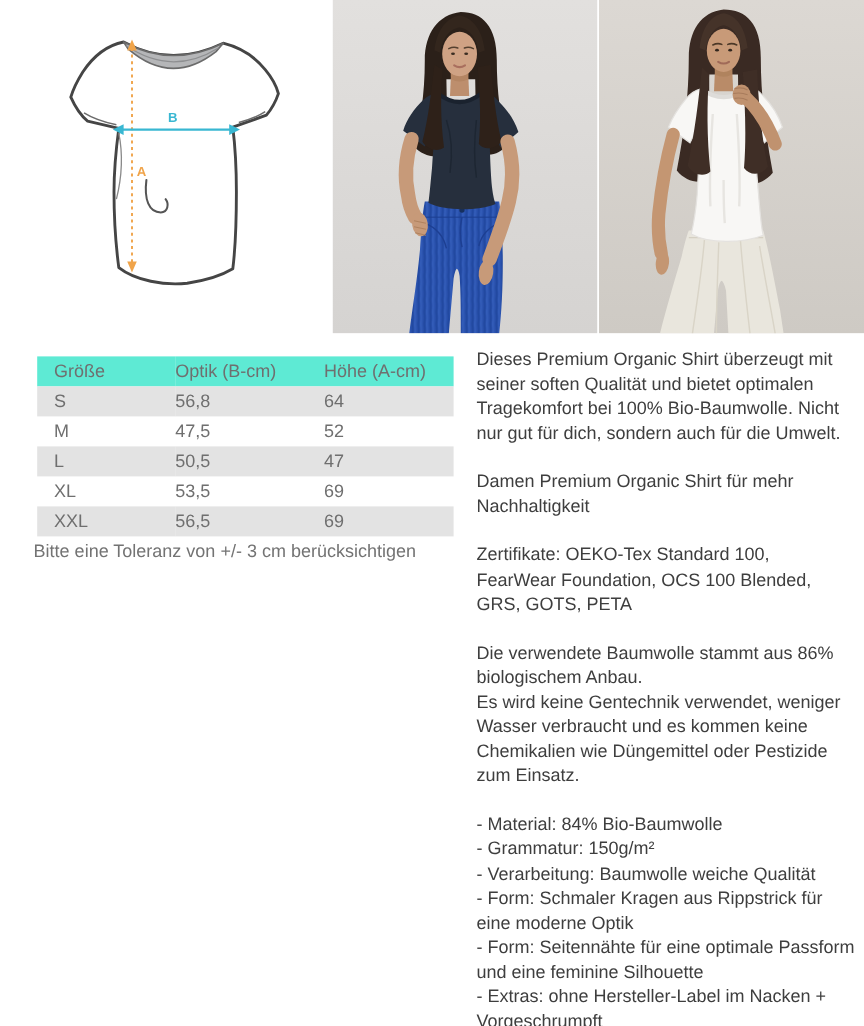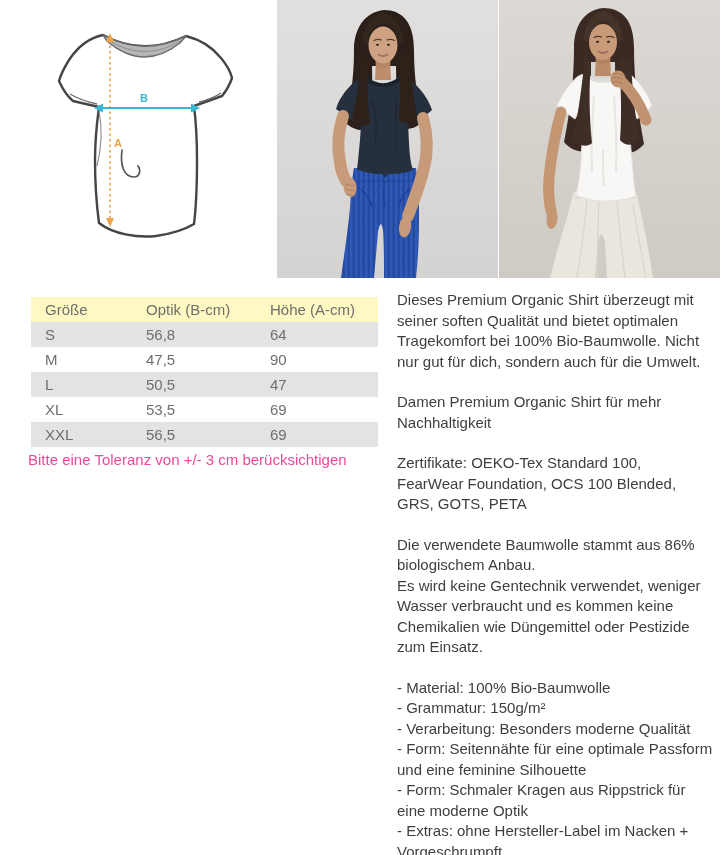--- a/index.html
+++ b/index.html
@@ -20,24 +20,24 @@
   .size-table{
     position:absolute;left:31px;top:297px;border-collapse:collapse;
     font-size:15px;color:#6f6f6f;table-layout:fixed;
   }
   .size-table th,.size-table td{
     font-weight:normal;text-align:left;height:25px;padding:0;vertical-align:middle;
   }
   .size-table .c1{width:101px;padding-left:14px;}
   .size-table .c2{width:124px;}
   .size-table .c3{width:108px;}
-  .size-table thead tr{background:#fef9c3;}
+  .size-table thead tr{background:#5eead4;}
   .size-table tbody tr:nth-child(odd){background:#e3e3e3;}
   .tolerance{
-    position:absolute;left:28px;top:451px;font-size:15px;color:#ec4899;
+    position:absolute;left:28px;top:451px;font-size:15px;color:#737373;
   }
   
   .desc{
     position:absolute;left:397px;top:290px;width:318px;
     font-size:15px;line-height:20.5px;color:#3e3e3e;
   }
   .desc p{margin:0 12px 20px 0;white-space:pre-line;}
   .bullet-list{margin:0;}
   .bullet-item{margin:0;}
 </style>
@@ -173,21 +173,21 @@
   </thead>
   <tbody>
     <tr>
       <td class="c1">S</td>
       <td class="c2">56,8</td>
       <td class="c3">64</td>
     </tr>
     <tr>
       <td class="c1">M</td>
       <td class="c2">47,5</td>
-      <td class="c3">90</td>
+      <td class="c3">52</td>
     </tr>
     <tr>
       <td class="c1">L</td>
       <td class="c2">50,5</td>
       <td class="c3">47</td>
     </tr>
     <tr>
       <td class="c1">XL</td>
       <td class="c2">53,5</td>
       <td class="c3">69</td>
@@ -202,21 +202,21 @@
 
 <div class="tolerance">Bitte eine Toleranz von +/- 3 cm berücksichtigen</div>
 
 <div class="desc">
   <p>Dieses Premium Organic Shirt überzeugt mit seiner soften Qualität und bietet optimalen Tragekomfort bei 100% Bio-Baumwolle. Nicht nur gut für dich, sondern auch für die Umwelt.</p>
   <p>Damen Premium Organic Shirt für mehr Nachhaltigkeit</p>
   <p>Zertifikate: OEKO-Tex Standard 100, FearWear Foundation, OCS 100 Blended, GRS, GOTS, PETA</p>
   <p>Die verwendete Baumwolle stammt aus 86% biologischem Anbau.
 Es wird keine Gentechnik verwendet, weniger Wasser verbraucht und es kommen keine Chemikalien wie Düngemittel oder Pestizide zum Einsatz.</p>
   <div class="bullet-list">
-    <div class="bullet-item"><span>-</span> <span>Material: 100% Bio-Baumwolle</span></div>
+    <div class="bullet-item"><span>-</span> <span>Material: 84% Bio-Baumwolle</span></div>
     <div class="bullet-item"><span>-</span> <span>Grammatur: 150g/m²</span></div>
-    <div class="bullet-item"><span>-</span> <span>Verarbeitung: Besonders moderne Qualität</span></div>
+    <div class="bullet-item"><span>-</span> <span>Verarbeitung: Baumwolle weiche Qualität</span></div>
+    <div class="bullet-item"><span>-</span> <span>Form: Schmaler Kragen aus Rippstrick für eine moderne Optik</span></div>
     <div class="bullet-item"><span>-</span> <span>Form: Seitennähte für eine optimale Passform und eine feminine Silhouette</span></div>
-    <div class="bullet-item"><span>-</span> <span>Form: Schmaler Kragen aus Rippstrick für eine moderne Optik</span></div>
     <div class="bullet-item"><span>-</span> <span>Extras: ohne Hersteller-Label im Nacken + Vorgeschrumpft</span></div>
 
   </div>
 </div>
 
 </body></html>

